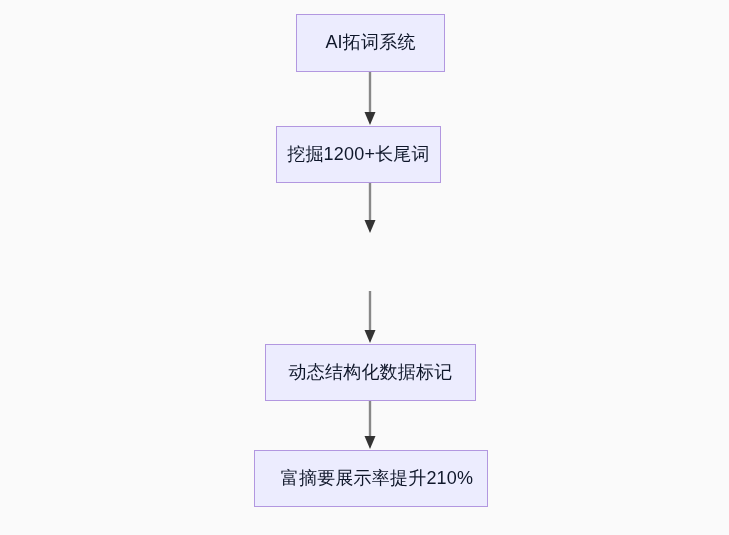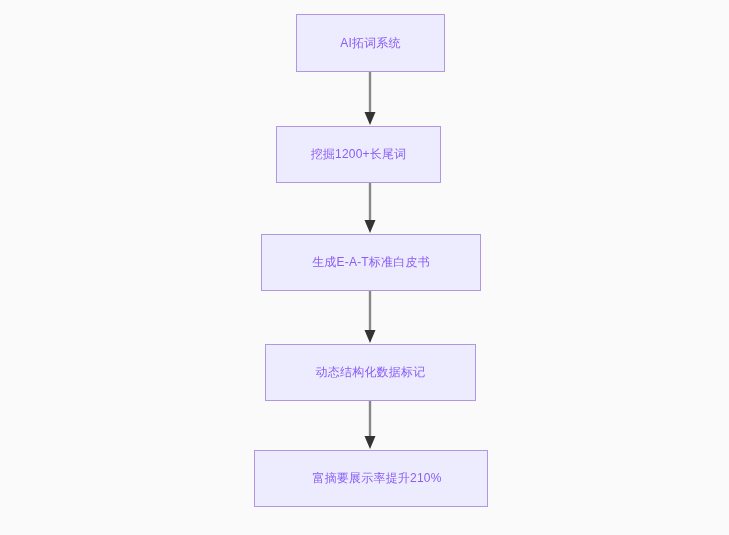--- a/index.html
+++ b/index.html
@@ -19,22 +19,22 @@
     height: 535px;
   }
   .node {
     position: absolute;
     box-sizing: border-box;
     background: #ececfe;
     border: 1.4px solid #b297e0;
     display: flex;
     align-items: center;
     justify-content: center;
-    color: #8b5cf6;
-    font-size: 12px;
+    color: #0f172a;
+    font-size: 18px;
     line-height: 1.2;
     letter-spacing: 0.2px;
     white-space: nowrap;
   }
   .node-label {
     display: block;
     text-align: center;
   }
   .edge {
     position: absolute;
@@ -78,23 +78,20 @@
   </div>
 
   <div class="node" style="left:296px; top:14px; width:149px; height:58px;">
     <span class="node-label">AI拓词系统</span>
   </div>
 
   <div class="node" style="left:276px; top:126px; width:165px; height:57px;">
     <span class="node-label">挖掘1200+长尾词</span>
   </div>
 
-  <div class="node" style="left:261px; top:234px; width:220px; height:57px;">
-    <span class="node-label">生成E-A-T标准白皮书</span>
-  </div>
 
   <div class="node" style="left:265px; top:344px; width:211px; height:57px;">
     <span class="node-label">动态结构化数据标记</span>
   </div>
 
   <div class="node" style="left:254px; top:450px; width:234px; height:57px;padding-left:12px;">
     <span class="node-label">富摘要展示率提升210%</span>
   </div>
 
 </div>

